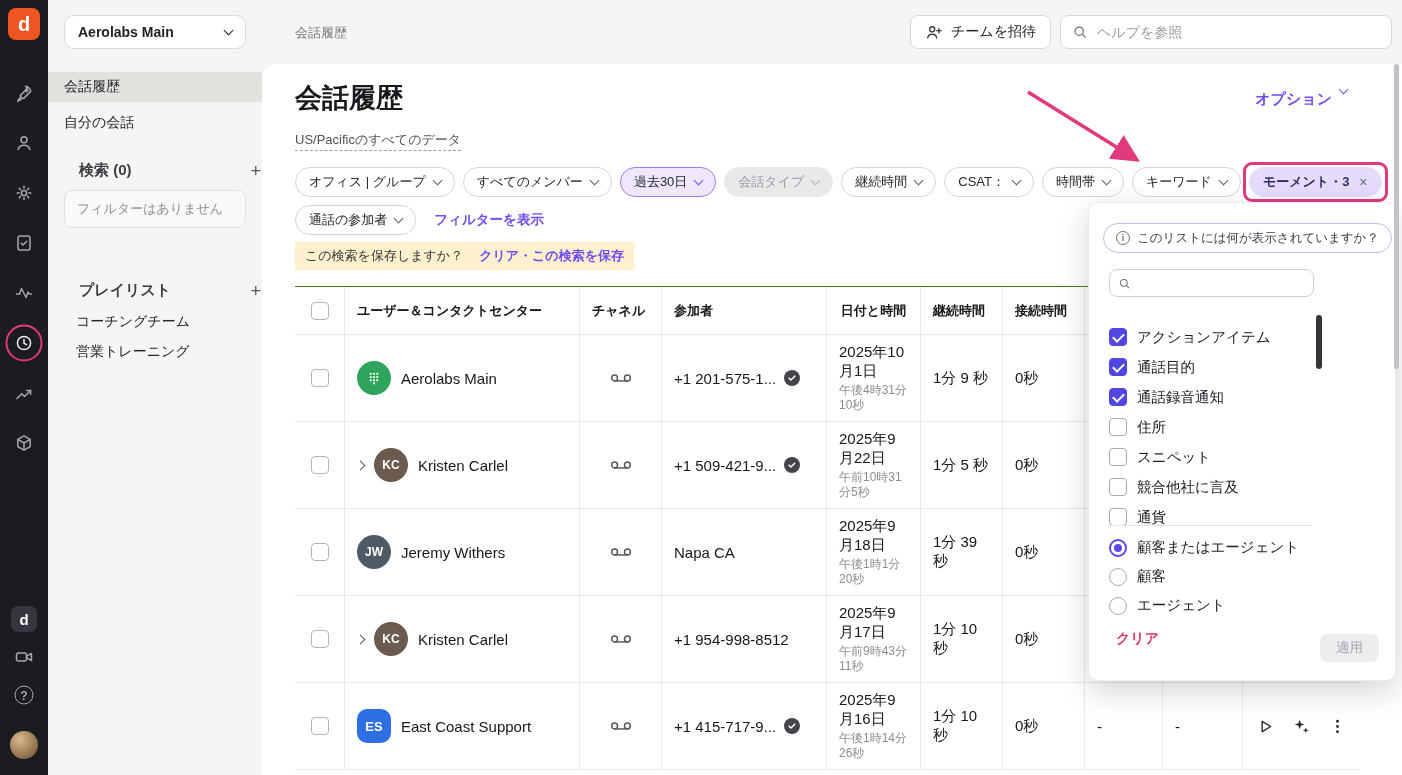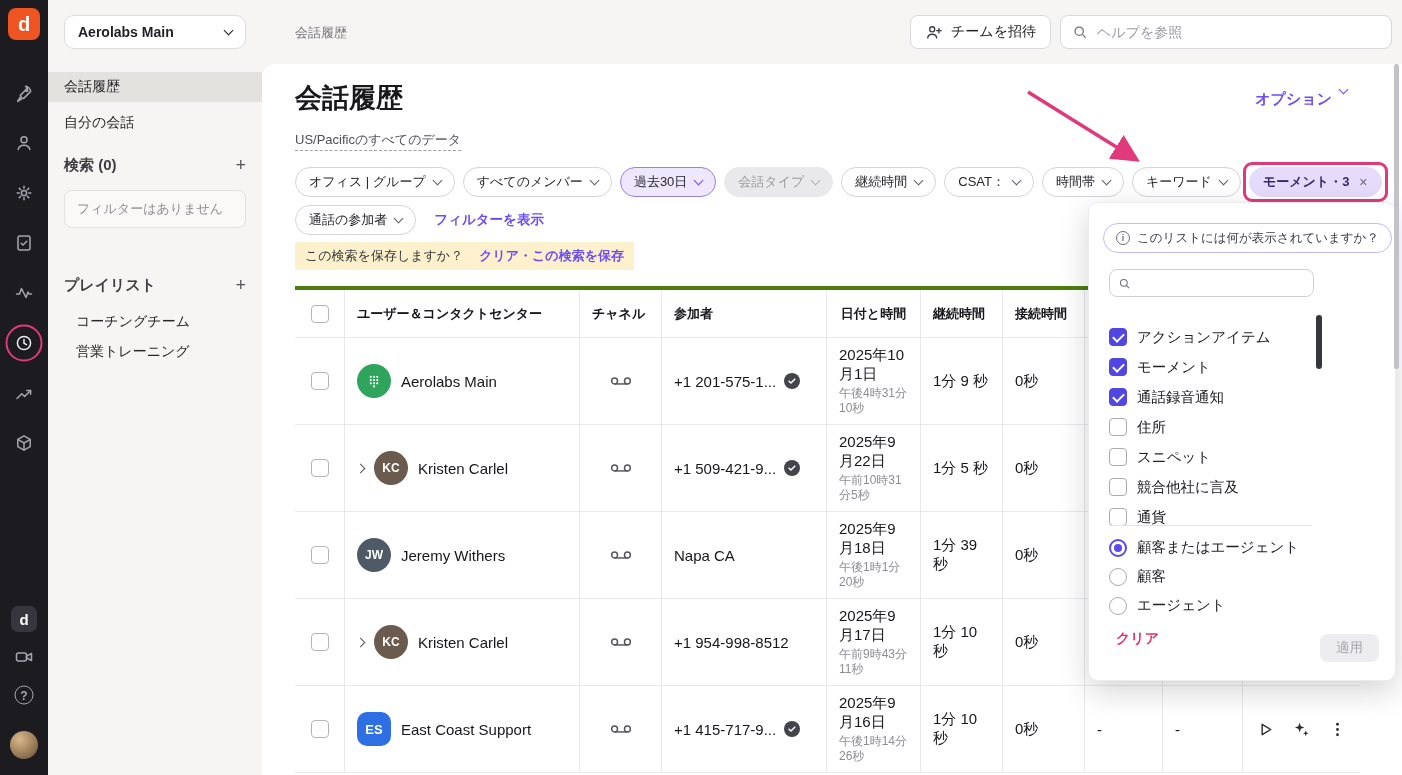--- a/index.html
+++ b/index.html
@@ -15,21 +15,21 @@
   .rail-ring { position:absolute; left:24px; top:343px; transform:translate(-50%,-50%); width:37px; height:37px; border:2.5px solid #e13a7c; border-radius:50%; z-index:31; }
   .appd { position:absolute; left:50%; transform:translate(-50%,-50%); top:619px; width:26px; height:26px; border-radius:7px; background:#37363e; color:#fff; font-weight:bold; font-size:15px; display:flex; align-items:center; justify-content:center; }
   .help-circ { position:absolute; left:50%; transform:translate(-50%,-50%); top:695px; width:19px; height:19px; border:1.6px solid #a6a6af; border-radius:50%; color:#a6a6af; font-size:12px; font-weight:bold; display:flex; align-items:center; justify-content:center; }
   .rail-avatar { position:absolute; left:50%; transform:translate(-50%,-50%); top:745px; width:28px; height:28px; border-radius:50%; background:radial-gradient(circle at 35% 30%, #d9b98a, #8a6d4c 70%, #4e3d2c); }
 
   
   .sidebar { position:absolute; left:48px; top:0; width:214px; height:775px; background:#f6f5f3; z-index:10; }
   .workspace { position:absolute; left:16px; top:15px; width:182px; height:34px; background:#fff; border:1px solid #dcdcdf; border-radius:10px; display:flex; align-items:center; justify-content:space-between; padding:0 13px; font-size:14px; font-weight:600; color:#1f1f24; }
   .snav { position:absolute; left:0; width:214px; height:30px; display:flex; align-items:center; padding-left:16px; font-size:14px; color:#26262b; cursor:default; }
   .snav.sel { background:#e3e2df; }
-  .shead { position:absolute; left:16px; width:182px; height:24px; display:flex; align-items:flex-start; justify-content:space-between; font-size:15px; font-weight:600; color:#3c3c42; }
+  .shead { position:absolute; left:31px; width:182px; height:24px; display:flex; align-items:flex-end; justify-content:space-between; font-size:15px; font-weight:600; color:#3c3c42; }
   .plus { font-size:18px; font-weight:400; color:#55555c; line-height:1; }
   .empty-box { position:absolute; left:16px; top:190px; width:182px; height:38px; border:1px solid #e2e1de; border-radius:8px; background:#faf9f7; display:flex; align-items:center; padding-left:12px; font-size:13px; color:#8d8d95; }
   .pl-item { position:absolute; left:0; width:214px; height:28px; display:flex; align-items:center; padding-left:28px; font-size:14px; color:#26262b; }
 
   
   .topbar { position:absolute; left:262px; top:0; width:1140px; height:64px; background:#f6f5f3; }
   .crumb { position:absolute; left:33px; top:24px; font-size:13px; color:#74747d; }
   .invite-btn { position:absolute; left:648px; top:15px; height:34px; background:#fff; border:1px solid #d8d8dc; border-radius:8px; display:flex; align-items:center; gap:8px; padding:0 14px; font-size:14px; color:#1f1f24; cursor:pointer; }
   .invite-btn svg { width:18px; height:18px; color:#3c3c44; }
   .help-search { position:absolute; left:798px; top:15px; width:332px; height:34px; background:#fff; border:1px solid #d8d8dc; border-radius:8px; display:flex; align-items:center; gap:9px; padding:0 11px; }
@@ -57,21 +57,21 @@
   .chip.moment { background:#e5dcfb; border-color:#e5dcfb; color:#352a6e; font-weight:600; }
   .chip.moment .xg { font-weight:400; color:#6a6a74; font-size:14px; margin-left:2px; }
   .moment-wrap { position:relative; display:flex; }
   .pink-box { position:absolute; left:-6px; right:-6px; top:-5px; bottom:-5px; border:3px solid #e13a7c; border-radius:9px; pointer-events:none; }
   .show-filters { color:#6d4df2; font-size:13.5px; font-weight:700; cursor:pointer; }
 
   .savebar { position:absolute; left:33px; top:178px; height:28px; background:#fcf1cc; display:flex; align-items:center; gap:16px; padding:0 10px; font-size:13px; color:#33333a; }
   .save-link { color:#6d4df2; font-weight:600; cursor:pointer; }
 
   
-  .table { position:absolute; left:33px; top:222px; width:1065px; border-top:4px solid #4d7c0f; }
+  .table { position:absolute; left:33px; top:222px; width:1065px; border-top:1px solid #4d7c0f; }
   .trow { display:flex; border-bottom:1px solid #e9e9ec; height:87px; }
   .trow.head { height:48px; }
   .cell { border-right:1px solid #e9e9ec; display:flex; align-items:center; padding:0 12px; overflow:hidden; }
   .trow.head .cell { font-size:13px; font-weight:bold; color:#17171c; }
   .c0 { width:50px; justify-content:center; padding:0; }
   .c1 { width:235px; gap:10px; }
   .c2 { width:82px; justify-content:center; }
   .c3 { width:165px; gap:8px; }
   .c4 { width:94px; flex-direction:column; align-items:flex-start; justify-content:center; gap:2px; }
   .trow.head .c4 { flex-direction:row; align-items:center; }
@@ -561,21 +561,21 @@
       </svg>
     <input style="">
   </div>
   <div class="plist">
     <div class="pitem">
         <span class="pcb checked"></span>
         <span>アクションアイテム</span>
       </div>
     <div class="pitem">
         <span class="pcb checked"></span>
-        <span>モーメント</span>
+        <span>通話目的</span>
       </div>
     <div class="pitem">
         <span class="pcb checked"></span>
         <span>通話録音通知</span>
       </div>
     <div class="pitem">
         <span class="pcb"></span>
         <span>住所</span>
       </div>
     <div class="pitem">

